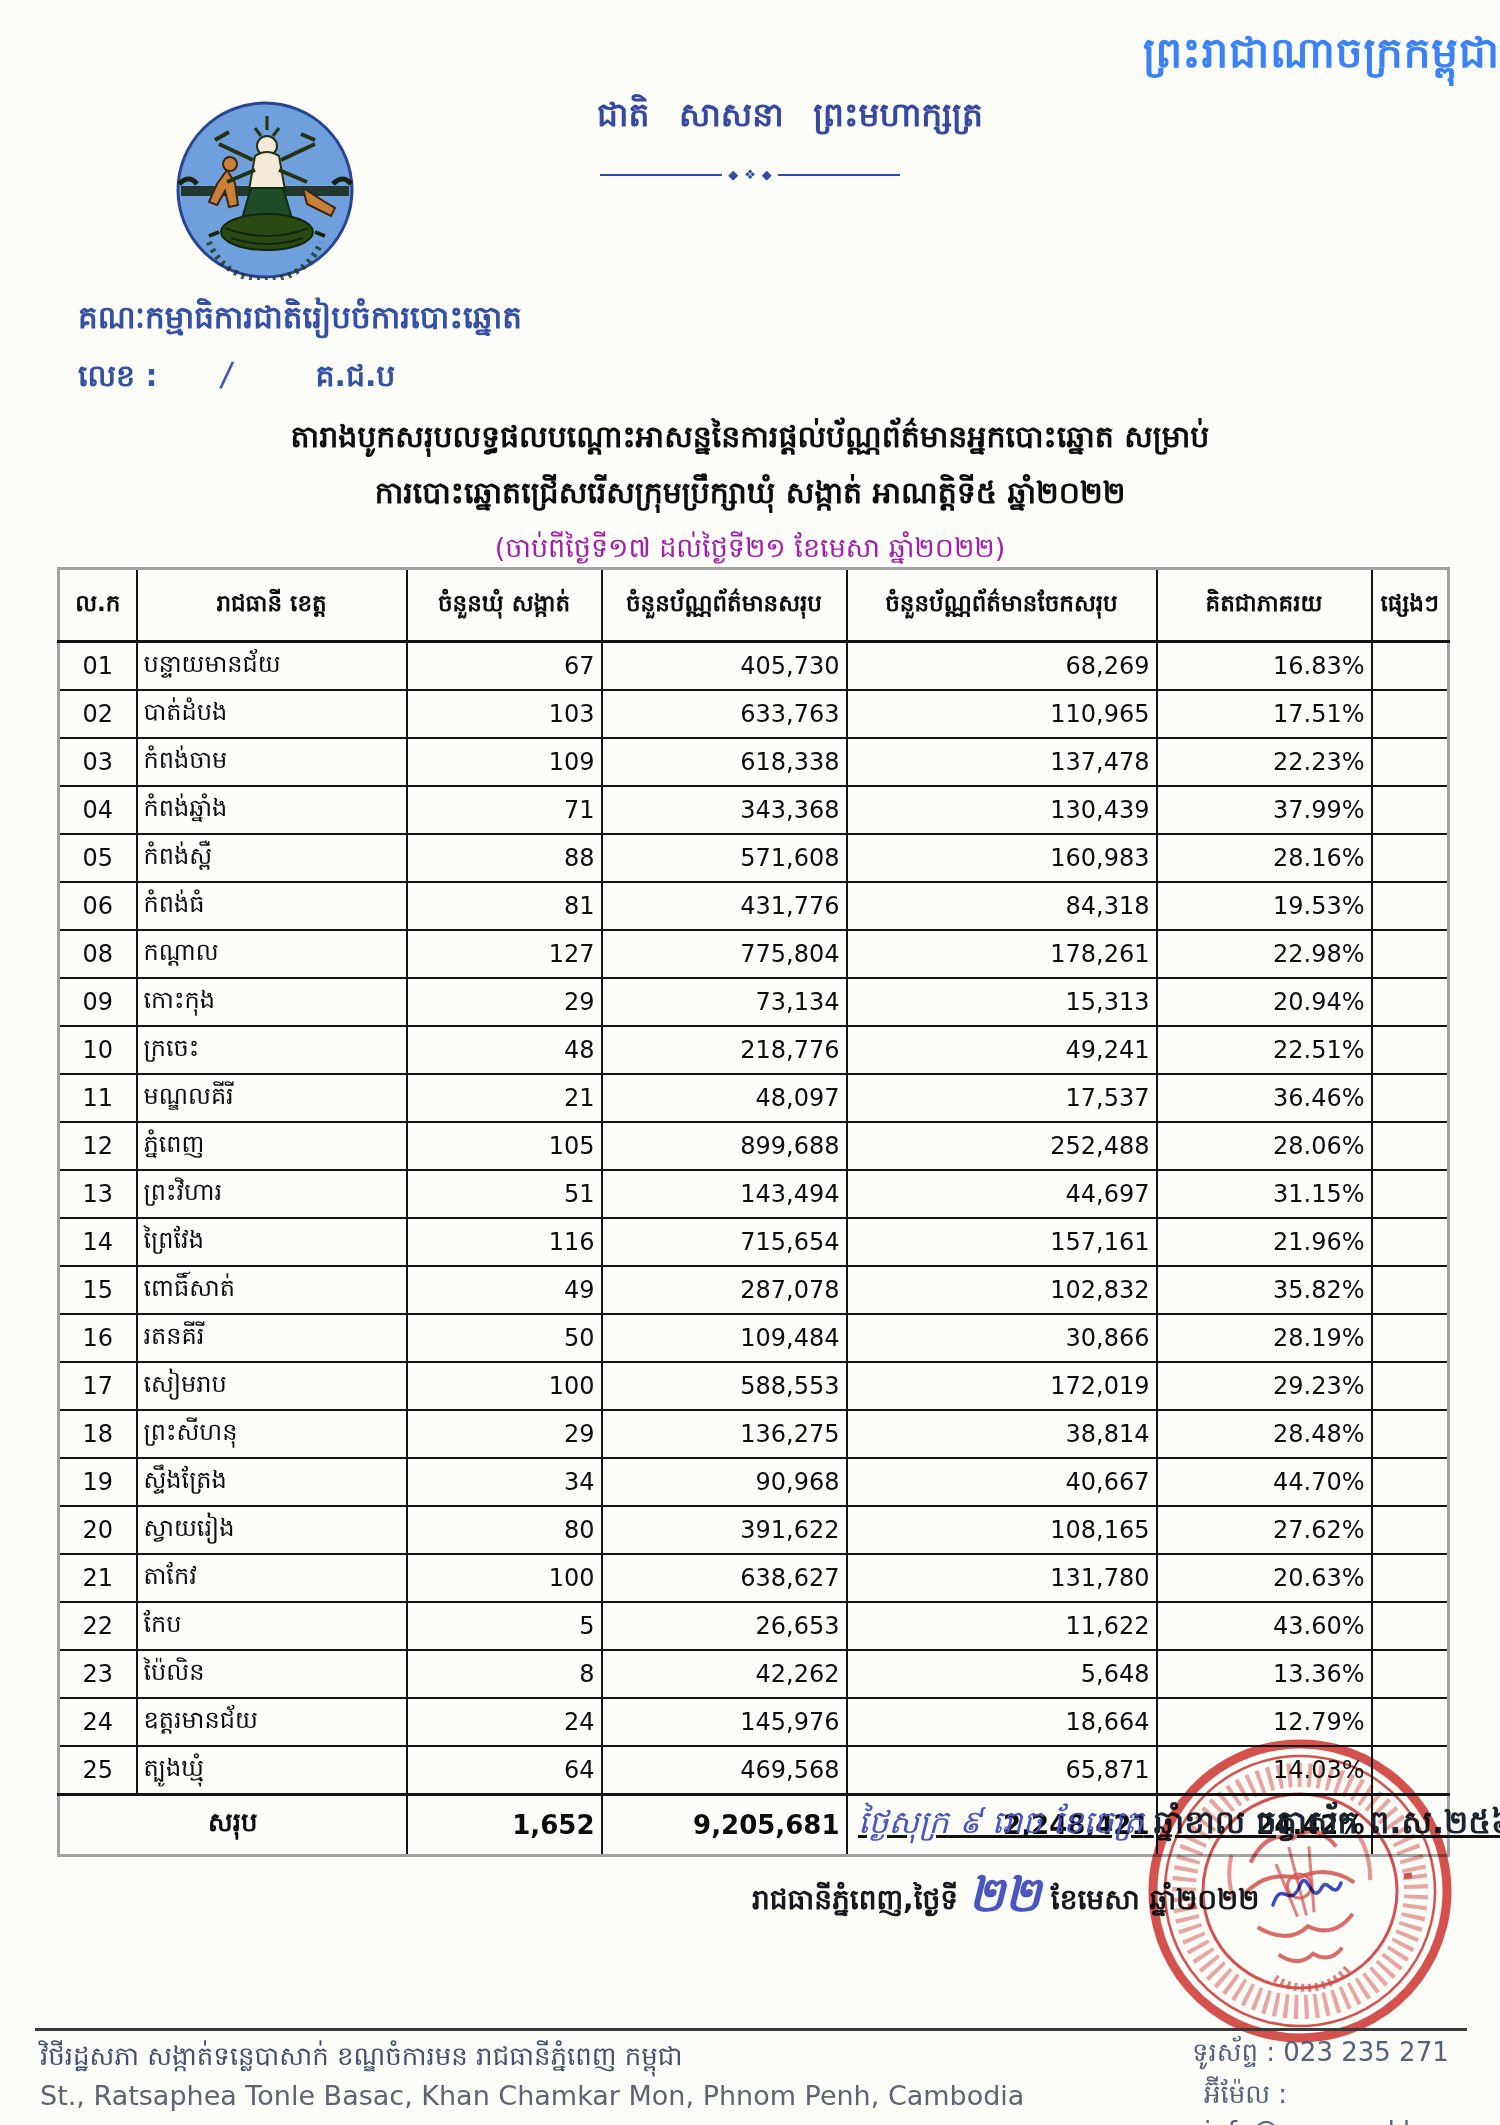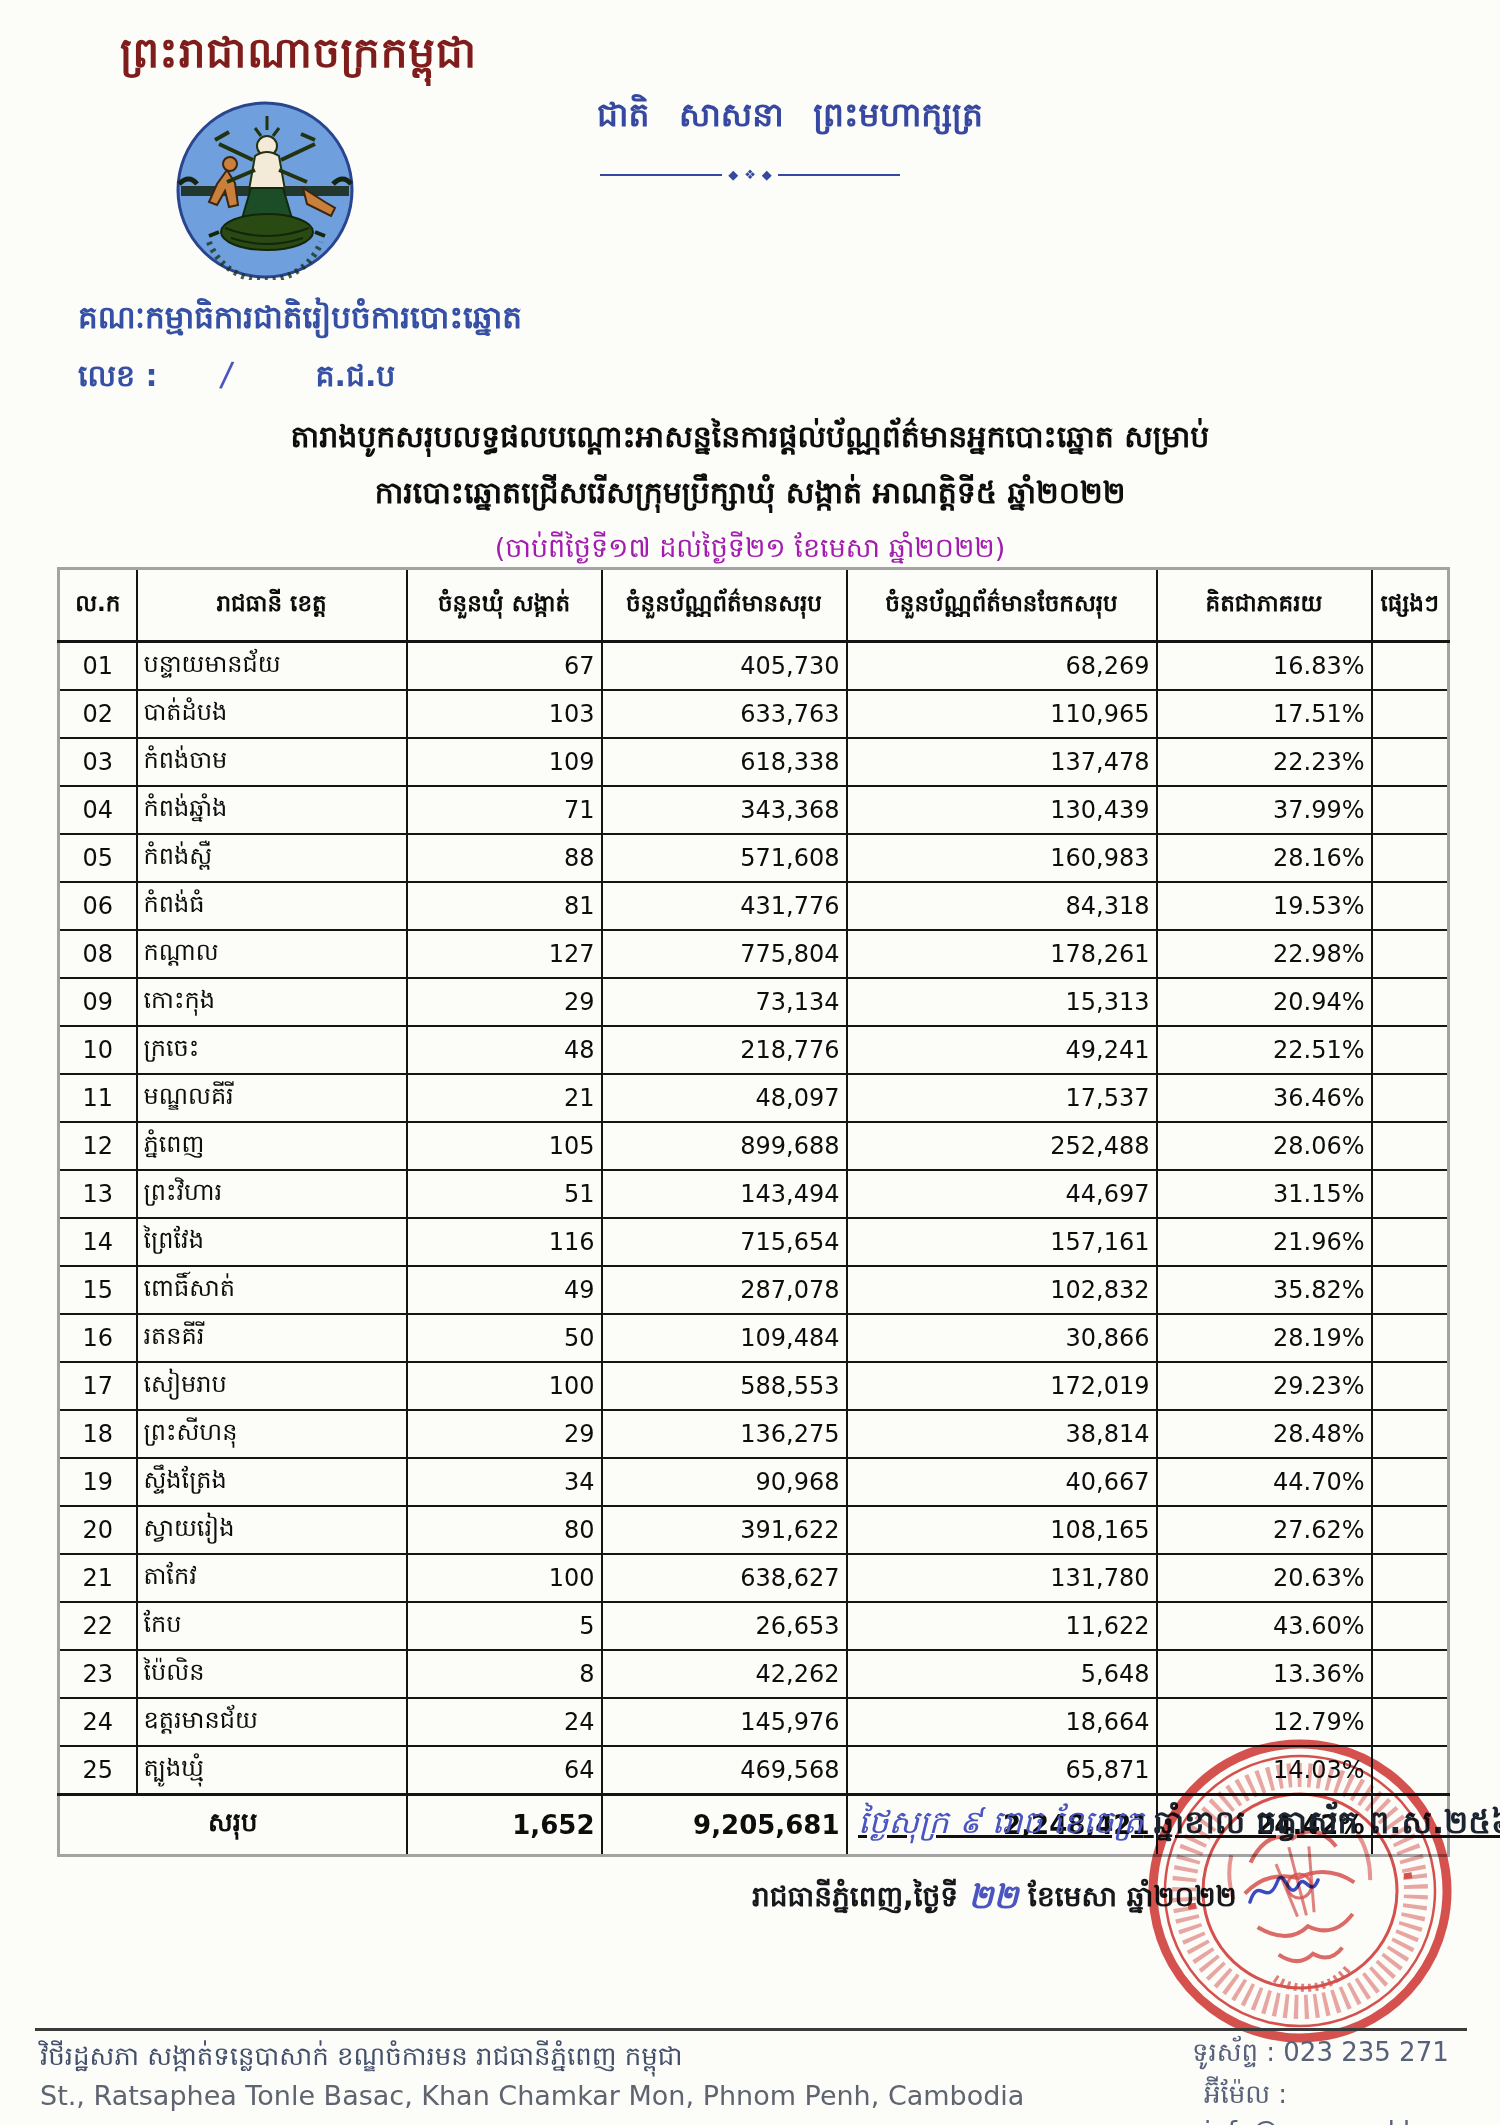--- a/index.html
+++ b/index.html
@@ -4,22 +4,22 @@
 <style>
   html,body{margin:0;padding:0;background:#e8e8e6;}
   .page{
     position:relative;width:1500px;height:2125px;margin:0 auto;
     background:#fcfcf9;overflow:hidden;
     font-family:"DejaVu Sans","Liberation Sans",sans-serif;
     color:#111;
   }
   .abs{position:absolute;}
   
-  .kingdom-title{top:26px;left:0;width:100%;text-align:left;padding-left:120px;box-sizing:border-box;
-    font-size:42px;font-weight:bold;color:#7f1d1d;letter-spacing:1px;}
+  .kingdom-title{top:26px;left:0;width:100%;text-align:right;padding-left:120px;box-sizing:border-box;
+    font-size:42px;font-weight:bold;color:#3b82f6;letter-spacing:1px;}
   .motto{top:94px;left:0;width:100%;text-align:center;padding-left:80px;box-sizing:border-box;
     font-size:33px;font-weight:bold;color:#3648a0;word-spacing:18px;}
   .ornament{top:168px;left:600px;width:300px;display:flex;align-items:center;gap:6px;color:#3648a0;}
   .ornament .bar{flex:1;height:2px;background:#3648a0;}
   .ornament .gem{font-size:13px;line-height:13px;}
   .committee{top:298px;left:78px;font-size:31px;font-weight:bold;color:#3550a5;}
   .refline{top:354px;left:78px;font-size:30px;font-weight:bold;color:#3550a5;display:flex;align-items:baseline;}
   .ref-tick{display:inline-block;color:#4a55c0;font-size:34px;font-weight:normal;
     transform:rotate(8deg);margin:0 8px;}
   .ref-label{width:135px;}
@@ -40,21 +40,21 @@
   td.c-num{text-align:right;padding-right:14px;}
   td.c-rem{}
   tr.total-row td{height:58px;font-weight:bold;font-size:26px;border-top:3px solid #141414;}
   tr.total-row td.t-label{text-align:center;}
   
   .dateline-1{top:1802px;left:858px;font-size:32px;white-space:nowrap;text-decoration:underline;}
   .hand{color:#4a55c0;font-style:italic;}
   .print-dark{color:#1c2430;font-weight:bold;}
   .dateline-2{top:1862px;left:752px;font-size:28px;color:#16181c;font-weight:bold;white-space:nowrap;
     display:flex;align-items:baseline;gap:10px;}
-  .hand-day{color:#4a55c0;font-size:33px;font-weight:bold;font-style:italic;transform:translateY(2px);}
+  .hand-day{color:#4a55c0;font-size:48px;font-weight:bold;font-style:italic;transform:translateY(2px);}
   .stamp{left:1145px;top:1736px;opacity:.82;mix-blend-mode:multiply;}
   
   .footer-rule{top:2028px;left:35px;width:1432px;height:3px;background:#3a3a3a;}
   .footer-kh{top:2040px;left:40px;font-size:26px;color:#44506b;}
   .footer-en{top:2080px;left:40px;font-size:27px;color:#5f6470;}
   .footer-phone{top:2036px;left:1192px;font-size:26px;color:#57617a;}
   .footer-email{top:2078px;left:1186px;font-size:26px;color:#57617a;margin-left:18px;}
 </style>
 </head>
 <body>

